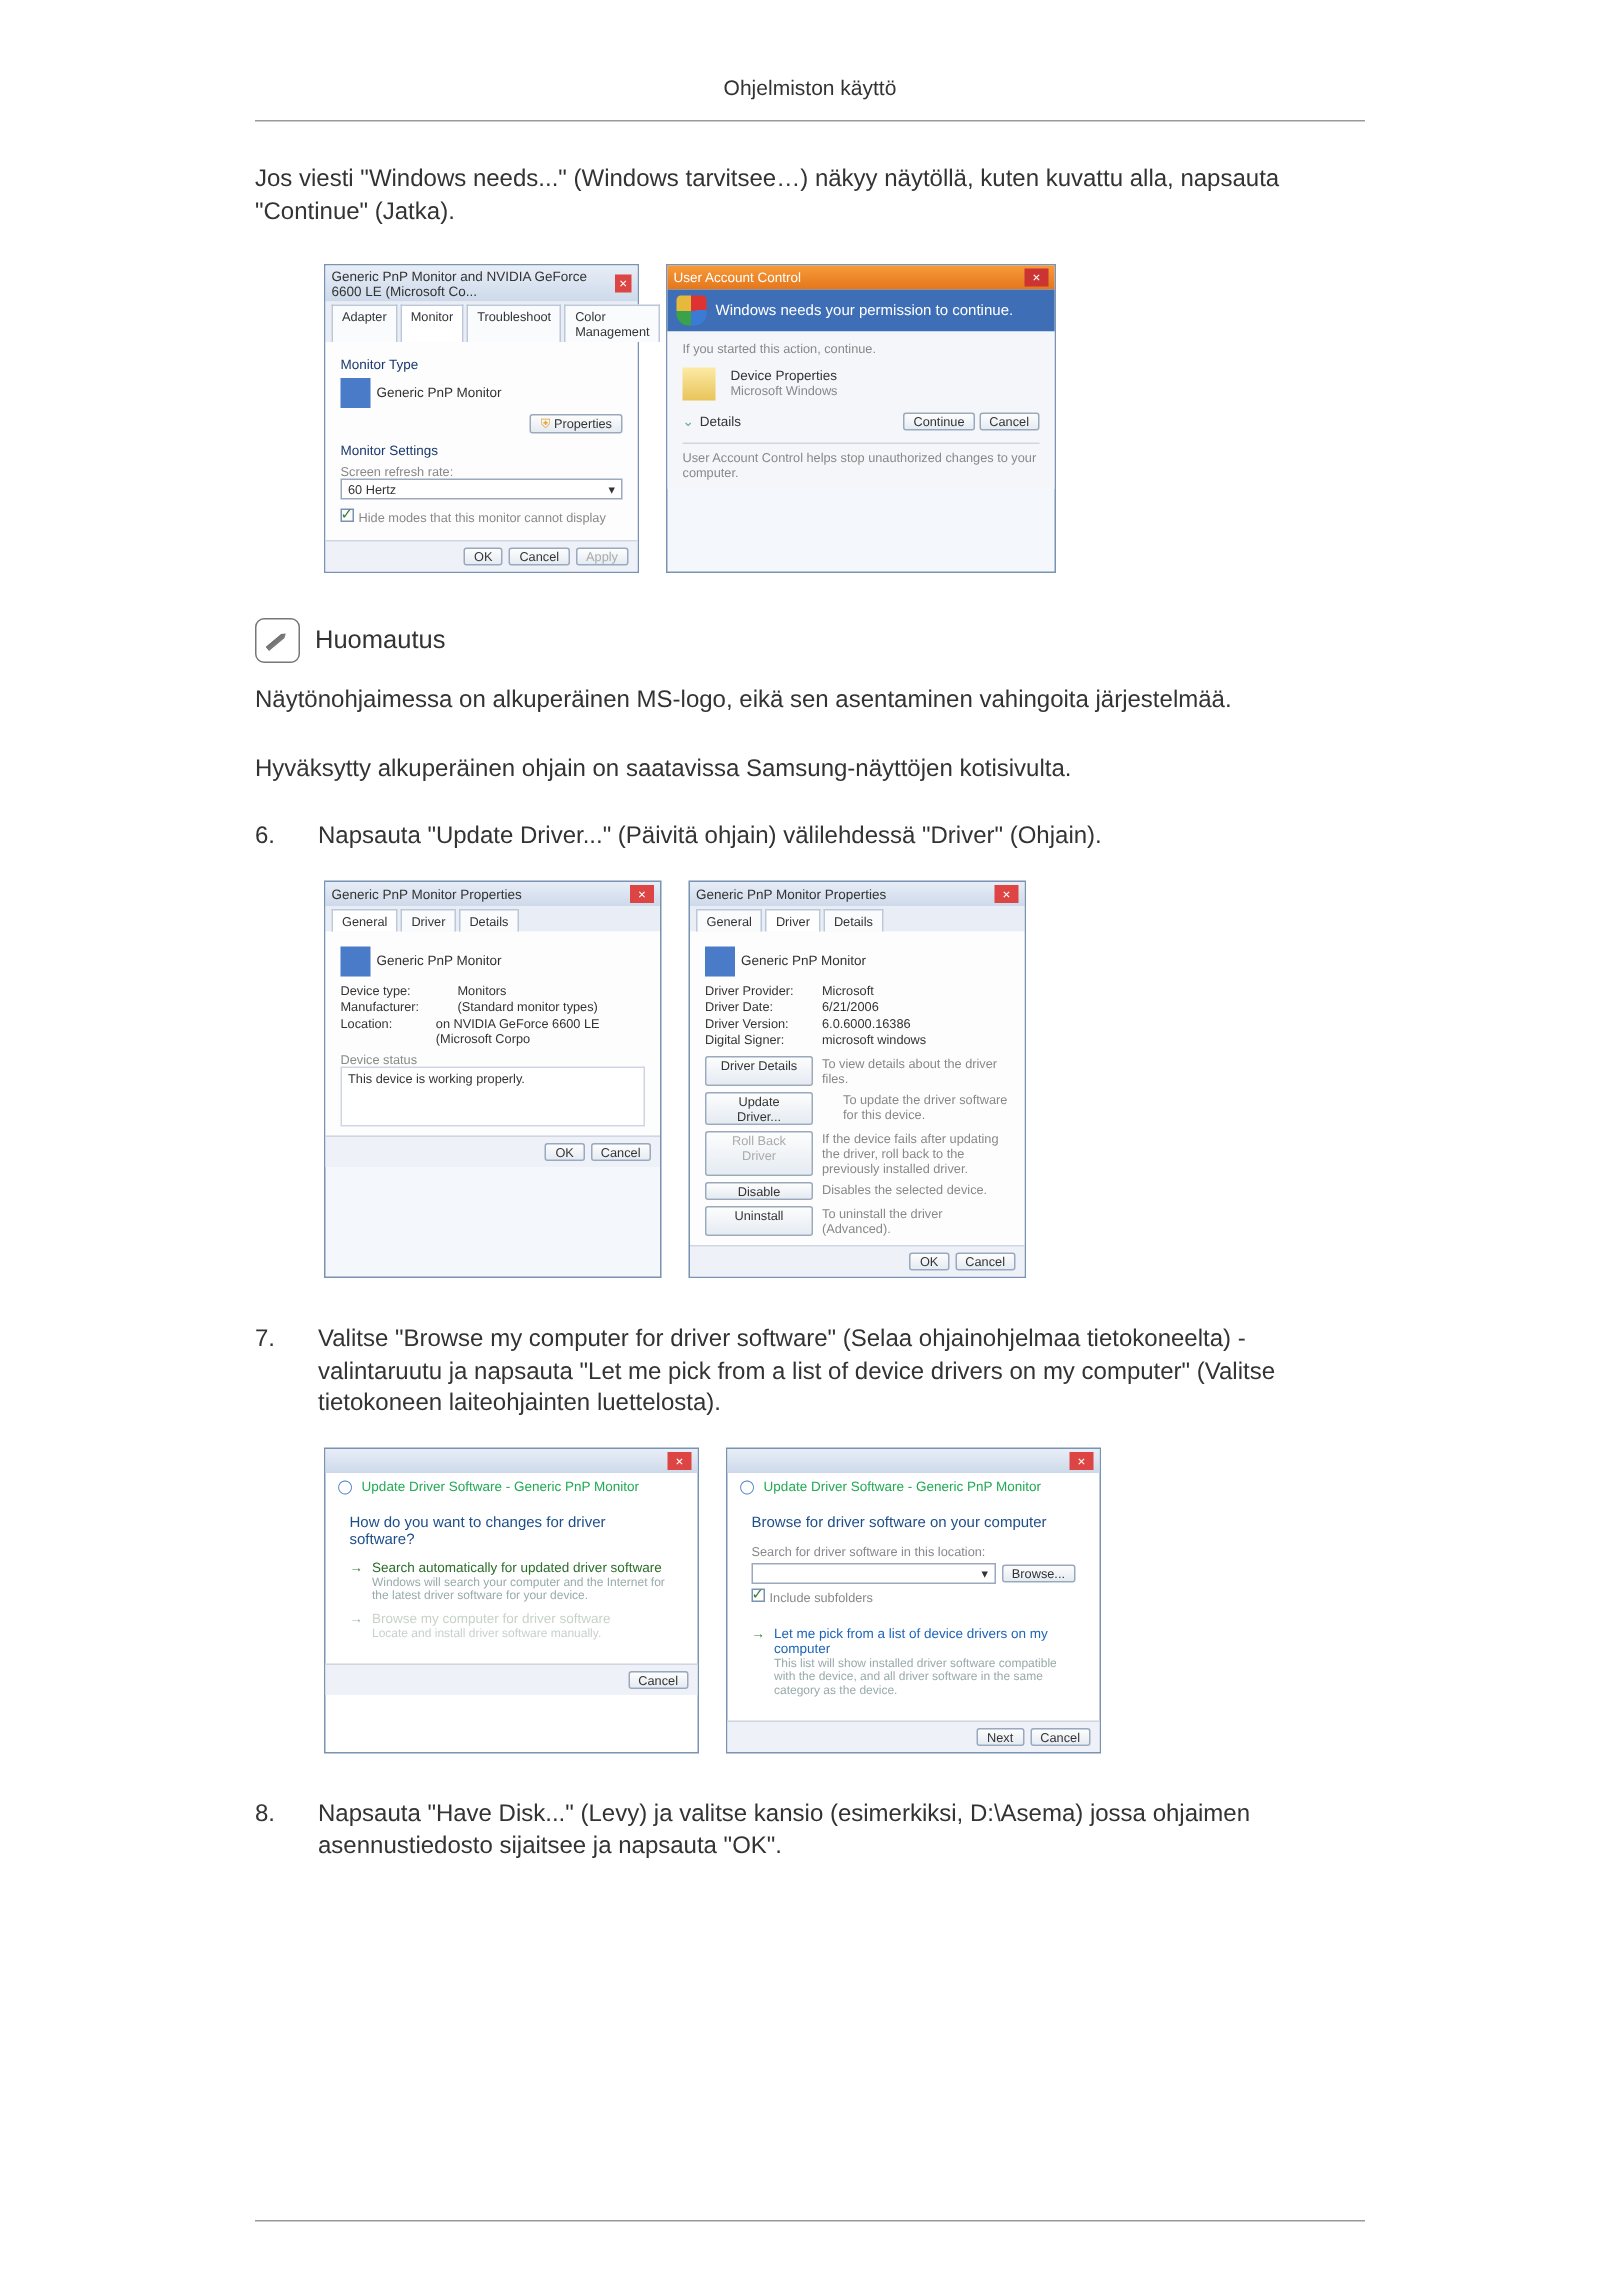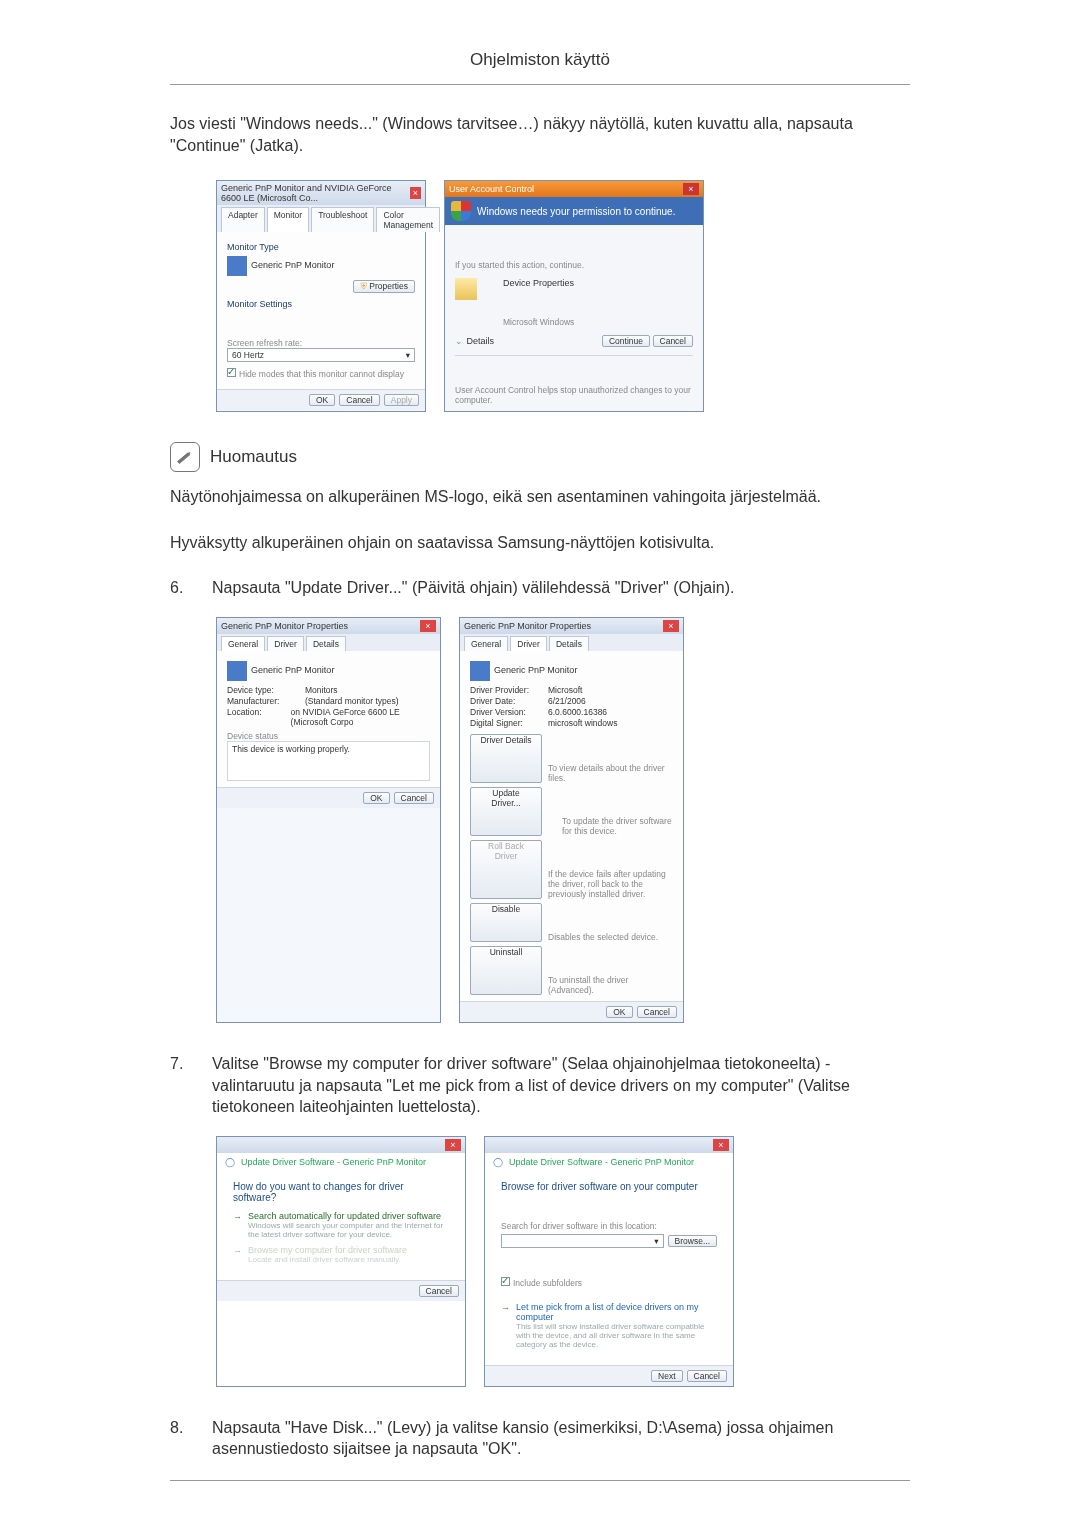--- a/index.html
+++ b/index.html
@@ -7,21 +7,21 @@
     width: 1080px;
     height: 1527px;
     background: #fff;
     font-family: Arial, Helvetica, sans-serif;
     color: #333;
     position: relative;
     padding: 50px 170px 40px 170px;
   }
   .page-title {
     text-align: center;
-    font-size: 17px;
+    font-size: 14px;
     margin-bottom: 14px;
   }
   hr.rule { border: none; border-top: 1px solid #999; margin-bottom: 28px; }
   hr.rule-bottom { border: none; border-top: 1px solid #999; position: absolute; left: 170px; right: 170px; bottom: 46px; }
   .para { font-size: 16px; line-height: 1.35; margin-bottom: 24px; }
   .step-row { display: flex; gap: 14px; margin-bottom: 18px; font-size: 16px; line-height: 1.35; }
   .step-num { width: 28px; flex: 0 0 28px; }
   .step-text { flex: 1; }
 
   
@@ -30,21 +30,21 @@
   .titlebar { display: flex; align-items: center; justify-content: space-between; padding: 2px 4px; background: linear-gradient(#e8eef7,#cdd9ea); font-size: 9px; }
   .titlebar.orange { background: linear-gradient(#f79a3a,#e4761b); color: #fff; }
   .winclose { width: 16px; height: 12px; background: #d44; color:#fff; display:flex; align-items:center; justify-content:center; font-size:9px; }
   .tabstrip { display:flex; gap:2px; padding:2px 4px 0 4px; background:#e9eef6; font-size:8.5px; }
   .tab { padding:2px 6px; background:#f9fbfd; border:1px solid #bcc8d8; border-bottom:none; }
   .tab.sel { background:#fff; }
   .winbody { padding:6px 10px; background:#fdfdfd; }
   .btn { display:inline-block; padding:2px 10px; border:1px solid #9aa9bd; background:linear-gradient(#fdfdfd,#e5ebf2); font-size:9px; border-radius:2px; }
   .btn.sm { padding:0 6px; font-size:8.5px; }
   .lbl { color:#1a3a6e; font-size:9px; }
-  .muted { color:#888; font-size:8.5px;margin-top:29px; }
+  .muted { color:#888; font-size:8.5px; }
   .sect { margin:4px 0; }
   .kv { display:flex; gap:6px; font-size:8.5px; margin:1px 0; }
   .kv .k { width:72px; }
   .iconbox { width:20px; height:20px; background:#4a7bc8; display:inline-block; vertical-align:middle; margin-right:4px; }
   .shield { width:20px; height:20px; display:inline-block; vertical-align:middle; background:
     conic-gradient(from 0deg, #d33 0 90deg, #3b7bd6 90deg 180deg, #3aa24a 180deg 270deg, #e6b83b 270deg 360deg);
     border-radius:3px 3px 8px 8px; }
   .select { border:1px solid #9aa9bd; padding:1px 4px; font-size:8.5px; background:#fff; display:flex; justify-content:space-between; align-items:center; }
   .status { border:1px solid #cfd6e1; background:#fff; height:40px; padding:2px 4px; font-size:8.5px; }
   .footerbtns { display:flex; gap:4px; justify-content:flex-end; padding:4px 6px; background:#eef2f8; border-top:1px solid #cfd6e1; }
@@ -112,21 +112,21 @@
     <div class="titlebar orange">
       <span>User Account Control</span>
       <span class="winclose" style="background:#c33">×</span>
     </div>
     <div class="blueband">
       <span class="shield"></span>
       <span>Windows needs your permission to continue.</span>
     </div>
     <div class="winbody" style="background:#f4f6f9;">
       <div class="muted">If you started this action, continue.</div>
-      <div style="display:flex; gap:22px; margin:8px 0;">
+      <div style="display:flex; gap:6px; margin:8px 0;">
         <span class="iconbox" style="width:22px;height:22px;background:linear-gradient(#fdeaa5,#e8c45a);"></span>
         <div>
           <div>Device Properties</div>
           <div class="muted">Microsoft Windows</div>
         </div>
       </div>
       <div style="display:flex; align-items:center; justify-content:space-between; margin:8px 0;">
         <div style="display:flex;align-items:center;gap:4px;">
           <span style="color:#6a8;">⌄</span>
           <span>Details</span>

